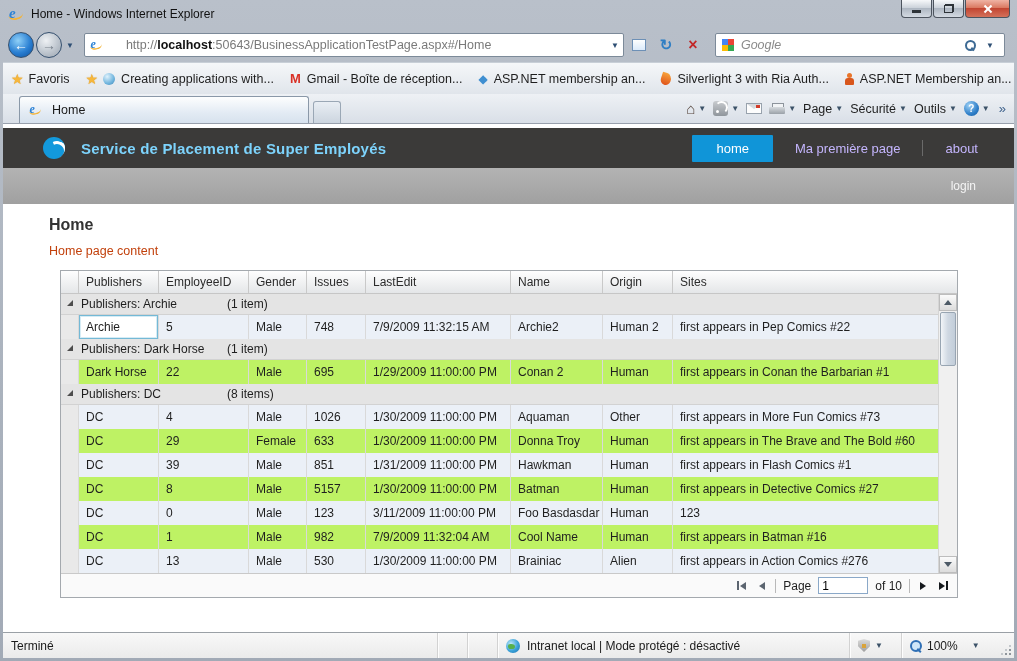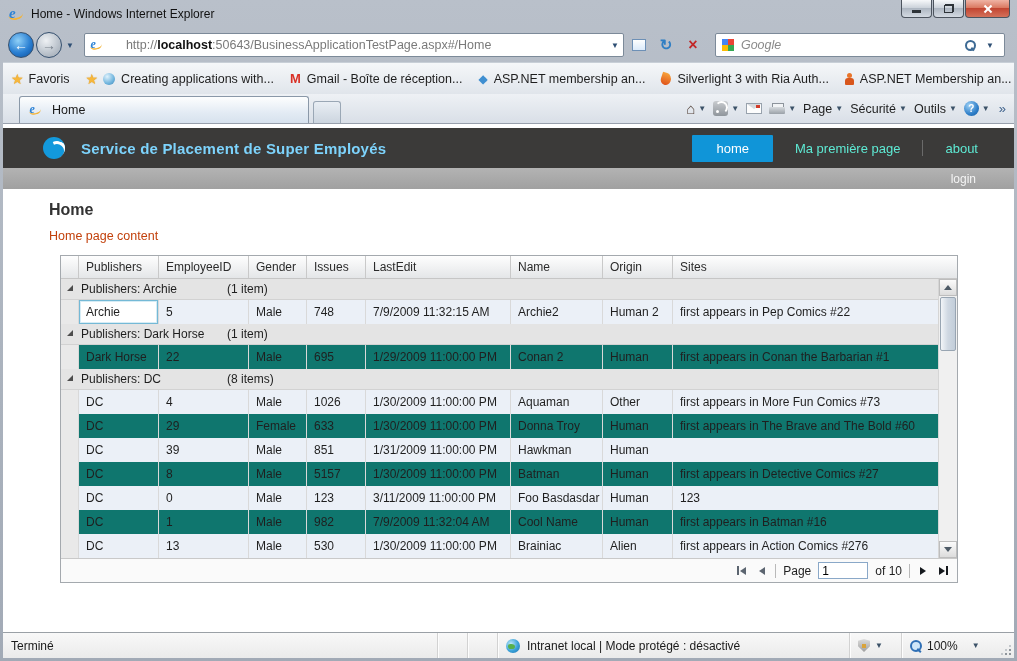--- a/index.html
+++ b/index.html
@@ -94,42 +94,42 @@
   
   .viewport { position:absolute; top:124px; left:3px; right:3px; bottom:29px; background:#fff; overflow:hidden; }
 
   .site-header { margin-top:4px; height:40px; background:#3b3a39; display:flex; align-items:center; padding:0 28px 0 40px; }
   .logo { position:relative; width:22px; height:22px; border-radius:50%; background:#1399dc; margin-right:16px; overflow:hidden; }
   .logo::before { content:""; position:absolute; left:4px; top:4px; width:14px; height:14px; border:3px solid #fff;
     border-left-color:transparent; border-bottom-color:transparent; border-radius:50%; transform:rotate(20deg); }
   .site-title { color:#7dd3fc; font-size:15px; font-weight:bold; letter-spacing:0.2px; }
   .site-nav { margin-left:auto; display:flex; align-items:center; gap:14px; }
   .nav-home { background:#1095d8; color:#fff; font-size:13px; padding:6px 24px; border-radius:1px; }
-  .nav-link { color:#5eead4; font-size:13px; padding:0 8px;text-align:right; }
+  .nav-link { color:#c4b5fd; font-size:13px; padding:0 8px;text-align:right; }
   .nav-sep { width:1px; height:16px; background:#6a6a6a; }
-  .login-strip { height:21px; background:linear-gradient(#b3b3b3,#a0a0a0); display:flex; align-items:center; justify-content:flex-end; padding-right:38px; }
+  .login-strip { height:36px; background:linear-gradient(#b3b3b3,#a0a0a0); display:flex; align-items:center; justify-content:flex-end; padding-right:38px; }
   .login-link { color:#f4f4f4; font-size:12px; }
 
   .page { padding:12px 0 0 46px; }
   .page-heading { font-size:16px; font-weight:bold; color:#333; }
   .page-sub { margin-top:10px; font-size:12.5px; color:#c2410c; }
 
   
   .grid { margin:12px 0 0 11px; width:898px; border:1px solid #a4a9ae; background:#fff; display:flex; flex-direction:column; }
   .grid-header { display:grid; grid-template-columns:18px 80px 90px 58px 59px 145px 92px 70px 1fr; height:23px;
     background:linear-gradient(#fefefe,#e4e6e8); border-bottom:1px solid #c6c6c6; }
   .hcell { display:flex; align-items:center; padding-left:7px; border-right:1px solid #c9c9c9; color:#2b2b2b; overflow:hidden; white-space:nowrap; }
   .hcell:last-child { border-right:none; }
   .grid-main { display:flex; }
   .grid-rows { flex:1; }
   .group-row { height:21px; background:#e4e4e4; border-bottom:1px solid #d2d2d2; display:flex; align-items:center; padding-left:5px; color:#1e1e1e; }
   .expander { width:0; height:0; border-bottom:6px solid #4d4d4d; border-left:6px solid transparent; margin:0 8px 2px 1px; }
   .group-label { min-width:138px; }
   .group-count { margin-left:8px; }
-  .data-row { display:grid; grid-template-columns:18px 80px 90px 58px 59px 145px 92px 70px 1fr; height:24px; background:#0f766e; }
+  .data-row { display:grid; grid-template-columns:18px 80px 90px 58px 59px 145px 92px 70px 1fr; height:24px; background:#bef264; }
   .data-row.alt { background:#ebf0f7; }
   .cell { display:flex; align-items:center; padding-left:7px; border-right:1px solid #d9d9d9; overflow:hidden; white-space:nowrap; color:#1f1f1f; }
   .cell:last-child { border-right:none; }
   .cell.indent { background:#e9e9e9; padding:0; }
   .cell.selected { background:#fff; box-shadow:inset 0 0 0 1px #74b9d6, inset 0 0 0 2px #d6ecf5; }
 
   
   .vscroll { width:19px; background:#f0f0f0; border-left:1px solid #d5d5d5; display:flex; flex-direction:column; }
   .sb-btn { height:17px; background:linear-gradient(#fbfbfb,#dcdcdc); border:1px solid #bdbdbd; display:flex; align-items:center; justify-content:center; }
   .sb-up-tri { width:0; height:0; border-left:4px solid transparent; border-right:4px solid transparent; border-bottom:5px solid #4d5a66; }
@@ -390,20 +390,21 @@
               </div>
               <div class="data-row alt">
                 <span class="cell indent"></span>
                 <span class="cell">DC</span>
                 <span class="cell">39</span>
                 <span class="cell">Male</span>
                 <span class="cell">851</span>
                 <span class="cell">1/31/2009 11:00:00 PM</span>
                 <span class="cell">Hawkman</span>
                 <span class="cell">Human</span>
+                <span class="cell">first appears in Flash Comics #1</span>
               </div>
               <div class="data-row">
                 <span class="cell indent"></span>
                 <span class="cell">DC</span>
                 <span class="cell">8</span>
                 <span class="cell">Male</span>
                 <span class="cell">5157</span>
                 <span class="cell">1/30/2009 11:00:00 PM</span>
                 <span class="cell">Batman</span>
                 <span class="cell">Human</span>

